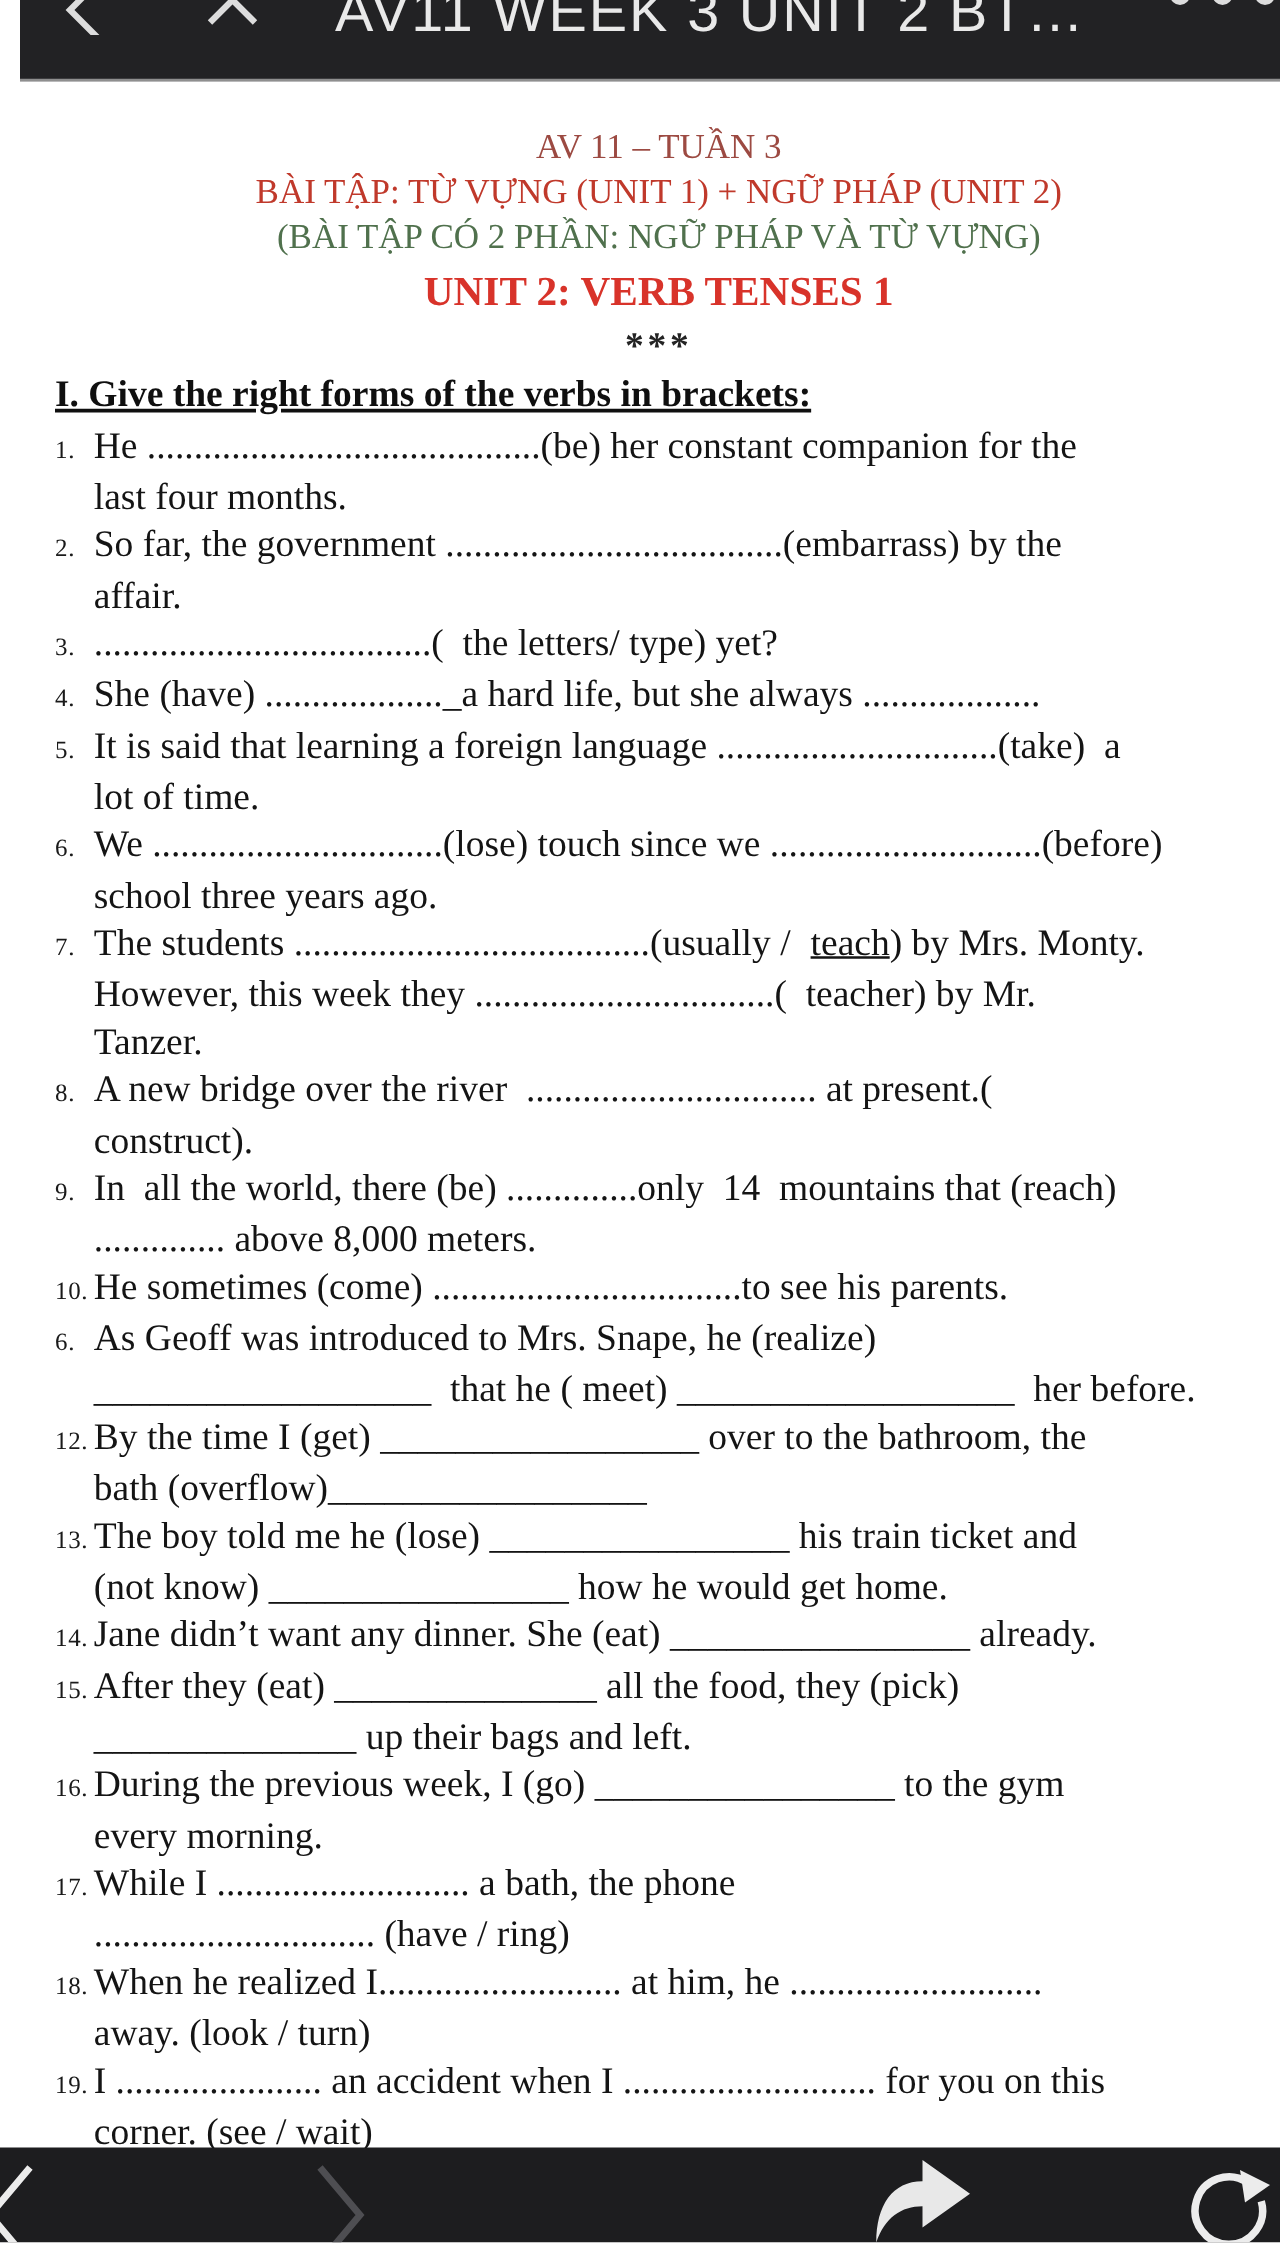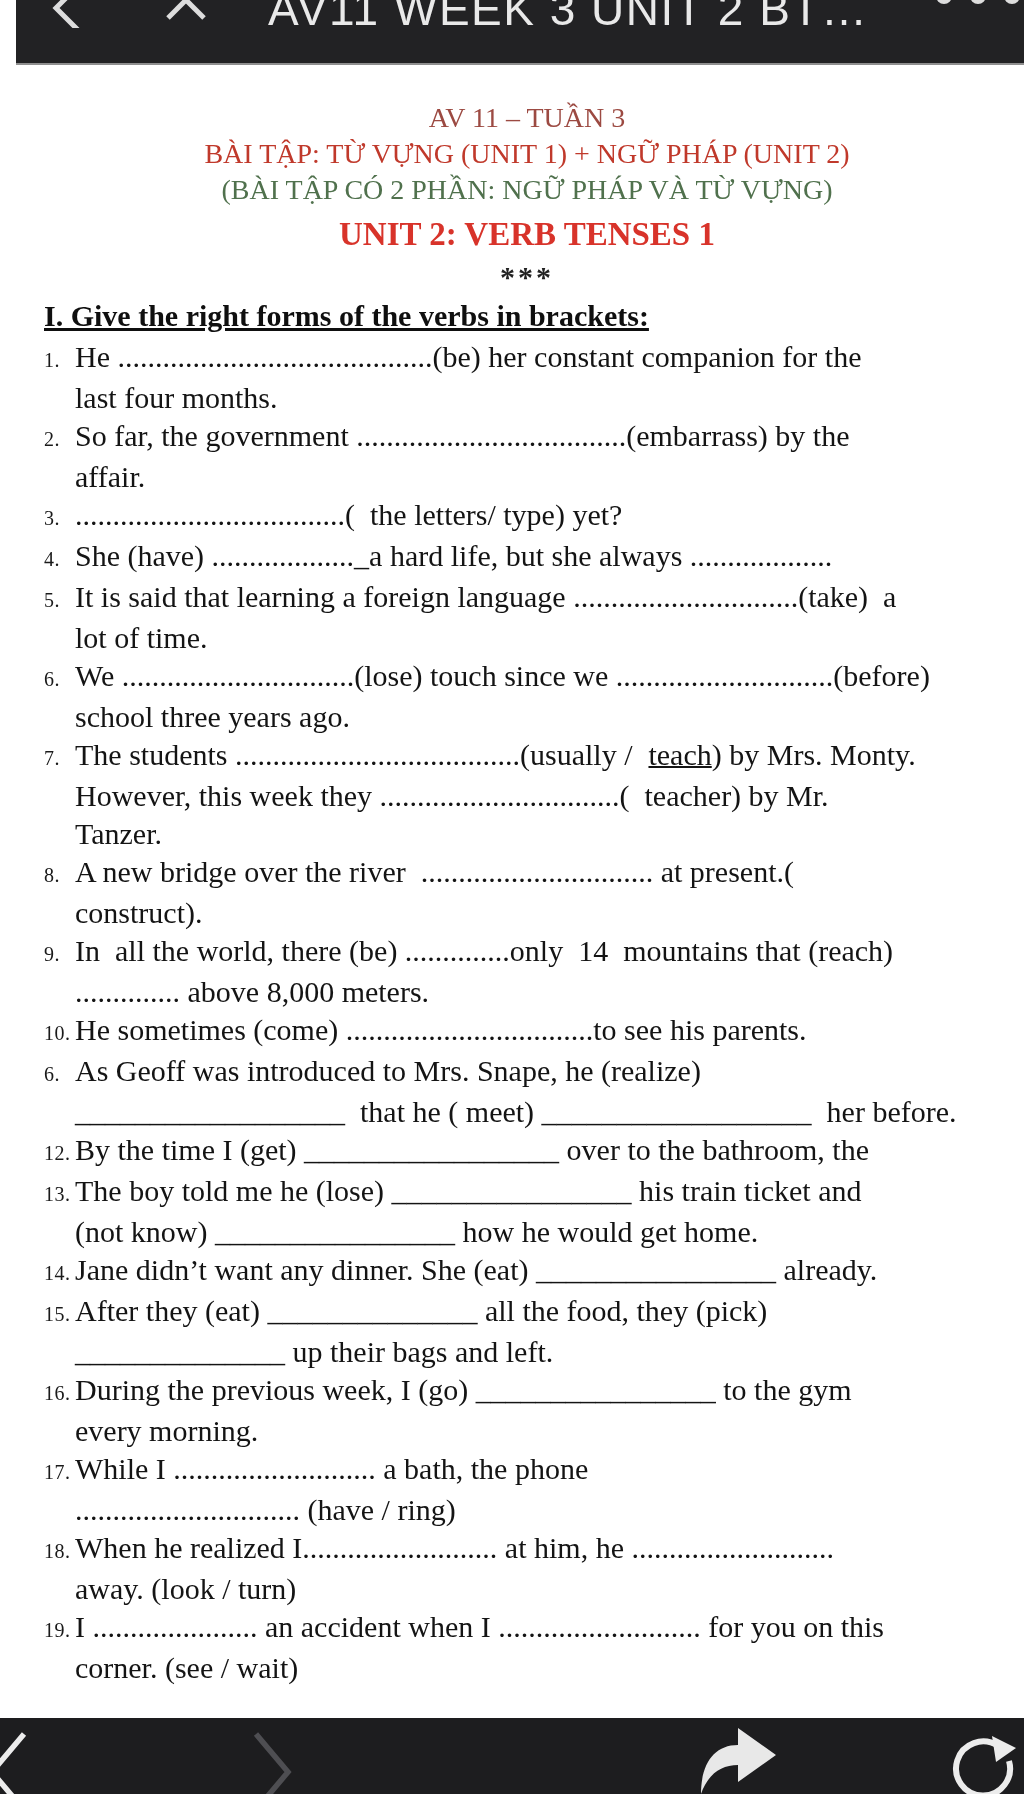--- a/index.html
+++ b/index.html
@@ -115,20 +115,21 @@
       </div>
       <div class="item">
         <div class="line"><span class="num">10.</span><span>He sometimes (come) .................................to see his parents.</span></div>
       </div>
       <div class="item">
         <div class="line"><span class="num">6.</span><span>As Geoff was introduced to Mrs. Snape, he (realize)</span></div>
         <div class="line"><span>__________________  that he ( meet) __________________  her before.</span></div>
       </div>
       <div class="item">
         <div class="line"><span class="num">12.</span><span>By the time I (get) _________________ over to the bathroom, the</span></div>
+        <div class="line"><span>bath (overflow)_________________</span></div>
       </div>
       <div class="item">
         <div class="line"><span class="num">13.</span><span>The boy told me he (lose) ________________ his train ticket and</span></div>
         <div class="line"><span>(not know) ________________ how he would get home.</span></div>
       </div>
       <div class="item">
         <div class="line"><span class="num">14.</span><span>Jane didn’t want any dinner. She (eat) ________________ already.</span></div>
       </div>
       <div class="item">
         <div class="line"><span class="num">15.</span><span>After they (eat) ______________ all the food, they (pick)</span></div>

